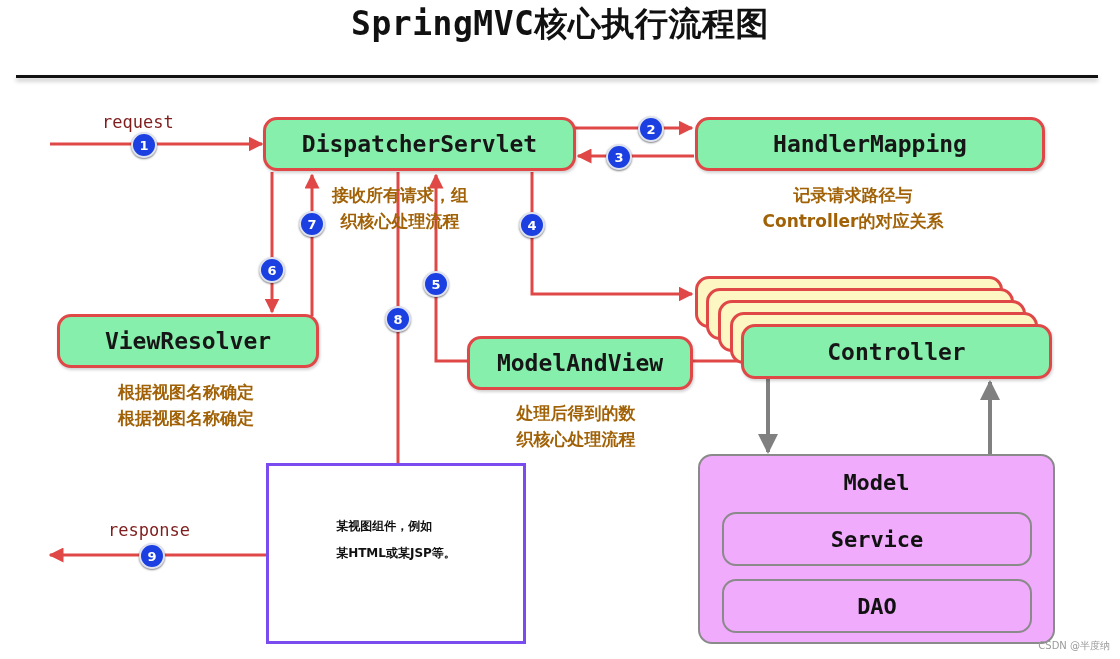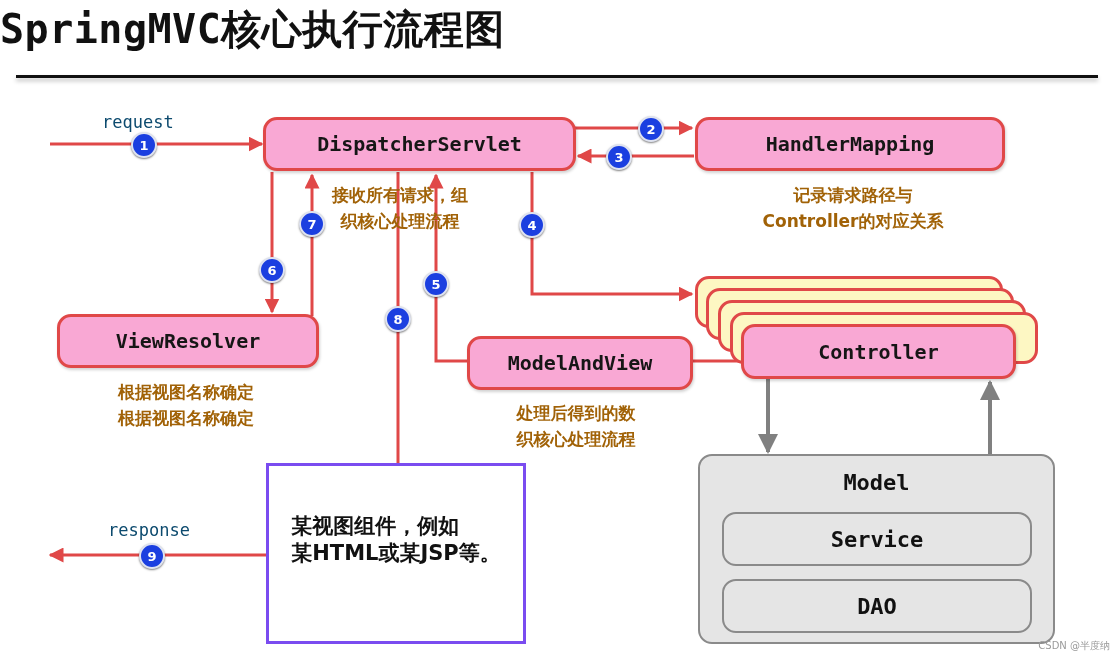--- a/index.html
+++ b/index.html
@@ -1,45 +1,45 @@
 <!DOCTYPE html>
 <html><head>
 <meta charset="utf-8">
 <style>
   html, body { margin: 0; padding: 0; background: #ffffff; }
   body { width: 1120px; height: 659px; position: relative; overflow: hidden;
          font-family: "DejaVu Sans Mono", "Liberation Mono", monospace; color: #111; }
-  .title { position: absolute; left: 0; width: 1120px; top: 2px; 
-           font-size: 40px; font-weight: bold; letter-spacing: 0.5px; color: #111;
+  .title { position: absolute; left: 0; width: 1120px; top: 2px; text-align: center;
+           font-size: 33px; font-weight: bold; letter-spacing: 0.5px; color: #111;
            font-family: "DejaVu Sans Mono", monospace; }
   .rule { position: absolute; left: 16px; width: 1082px; top: 75px; height: 3px;
           background: #111; box-shadow: 0 3px 4px rgba(0,0,0,0.25); }
-  .box { position: absolute; box-sizing: border-box; background: #f9a8d4;
+  .box { position: absolute; box-sizing: border-box; background: #86efac;
          border: 3px solid #e04848; border-radius: 14px; display: flex;
-         align-items: center; justify-content: center; font-size: 20px; font-weight: bold;
+         align-items: center; justify-content: center; font-size: 23px; font-weight: bold;
          color: #161616; box-shadow: 1px 2px 3px rgba(0,0,0,0.18);
          font-family: "DejaVu Sans Mono", monospace; }
   .stack { position: absolute; box-sizing: border-box; background: #fdf7c3;
            border: 3px solid #e04848; border-radius: 14px; }
   .note { position: absolute; text-align: center; font-size: 17px; font-weight: bold;
           line-height: 26px; color: #a16207; font-family: "DejaVu Sans", sans-serif; }
-  .label { position: absolute; font-size: 17px; color: #0c4a6e;
+  .label { position: absolute; font-size: 17px; color: #7f1d1d;
            font-family: "DejaVu Sans Mono", monospace; }
   .badge { position: absolute; width: 22px; height: 22px; border-radius: 50%;
            background: #1b3fe0; border: 2px solid #dfe3f0; color: #fff; font-size: 13px;
            font-weight: bold; display: flex; align-items: center; justify-content: center;
            box-shadow: 0 1px 2px rgba(0,0,0,0.5); font-family: "DejaVu Sans", sans-serif;
            transform: translate(-50%, -50%); }
   .view-box { position: absolute; left: 266px; top: 463px; width: 260px; height: 181px;
               box-sizing: border-box; border: 3px solid #7a4cf0; background: #fff;
               display: flex; align-items: center; justify-content: center; }
-  .view-box span { font-size: 21px; font-weight: bold; line-height: 27px; text-align: left;
+  .view-box span { font-size: 12px; font-weight: bold; line-height: 27px; text-align: left;
                    margin-top: -28px; font-family: "DejaVu Sans", sans-serif; }
   .model-box { position: absolute; left: 698px; top: 454px; width: 357px; height: 190px;
-               box-sizing: border-box; border: 2px solid #8a8a8a; border-radius: 14px; background: #e5e5e5; }
+               box-sizing: border-box; border: 2px solid #8a8a8a; border-radius: 14px; background: #f0abfc; }
   .model-title { position: absolute; left: 0; width: 100%; top: 14px; text-align: center;
                  font-size: 22px; font-weight: bold; }
   .inner { position: absolute; left: 22px; width: 310px; height: 54px; box-sizing: border-box;
            border: 2px solid #8a8a8a; border-radius: 14px; display: flex; align-items: center;
            justify-content: center; font-size: 22px; font-weight: bold; }
   .watermark { position: absolute; right: 10px; bottom: 6px; font-size: 10px; color: #9a9a9a;
                font-family: "DejaVu Sans", sans-serif; }
   svg.wires { position: absolute; left: 0; top: 0; }
 </style>
 </head>
@@ -72,29 +72,29 @@
   <g stroke="#808080" stroke-width="4" fill="none">
     <path d="M768,378 L768,452" marker-end="url(#ag)"></path>
     <path d="M990,454 L990,382" marker-end="url(#ag)"></path>
   </g>
 </svg>
 
 <div class="label" style="left:102px;top:112px;">request</div>
 <div class="label" style="left:108px;top:520px;">response</div>
 
 <div class="box" style="left:263px;top:117px;width:313px;height:54px;">DispatcherServlet</div>
-<div class="box" style="left:695px;top:117px;width:310px;height:54px;">HandlerMapping</div>
+<div class="box" style="left:695px;top:117px;width:350px;height:54px;">HandlerMapping</div>
 <div class="box" style="left:57px;top:314px;width:262px;height:54px;">ViewResolver</div>
 <div class="box" style="left:467px;top:336px;width:226px;height:54px;">ModelAndView</div>
 
 <div class="stack" style="left:695px;top:276px;width:308px;height:52px;"></div>
 <div class="stack" style="left:706px;top:288px;width:308px;height:52px;"></div>
 <div class="stack" style="left:718px;top:300px;width:308px;height:52px;"></div>
 <div class="stack" style="left:730px;top:312px;width:308px;height:52px;"></div>
-<div class="box" style="left:741px;top:324px;width:275px;height:55px;">Controller</div>
+<div class="box" style="left:741px;top:324px;width:311px;height:55px;">Controller</div>
 
 <div class="note" style="left:300px;top:182px;width:200px;">
   <div>接收所有请求，组</div>
   <div>织核心处理流程</div>
 </div>
 <div class="note" style="left:718px;top:182px;width:270px;">
   <div>记录请求路径与</div>
   <div>Controller的对应关系</div>
 </div>
 <div class="note" style="left:68px;top:379px;width:236px;">

